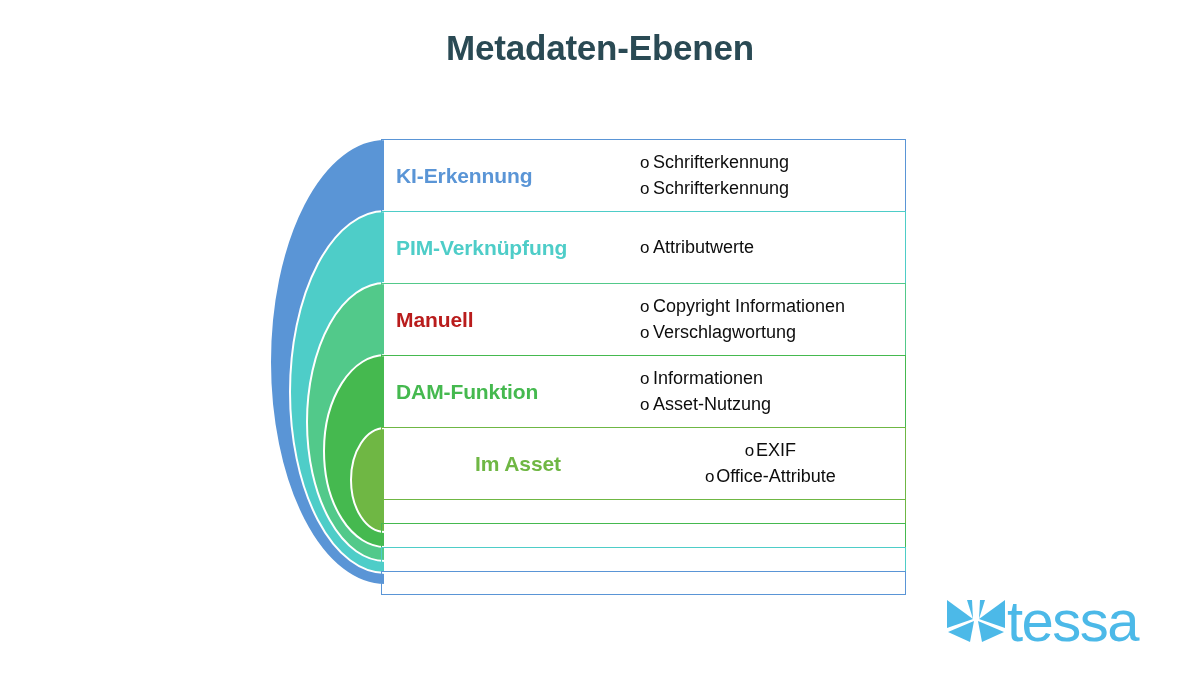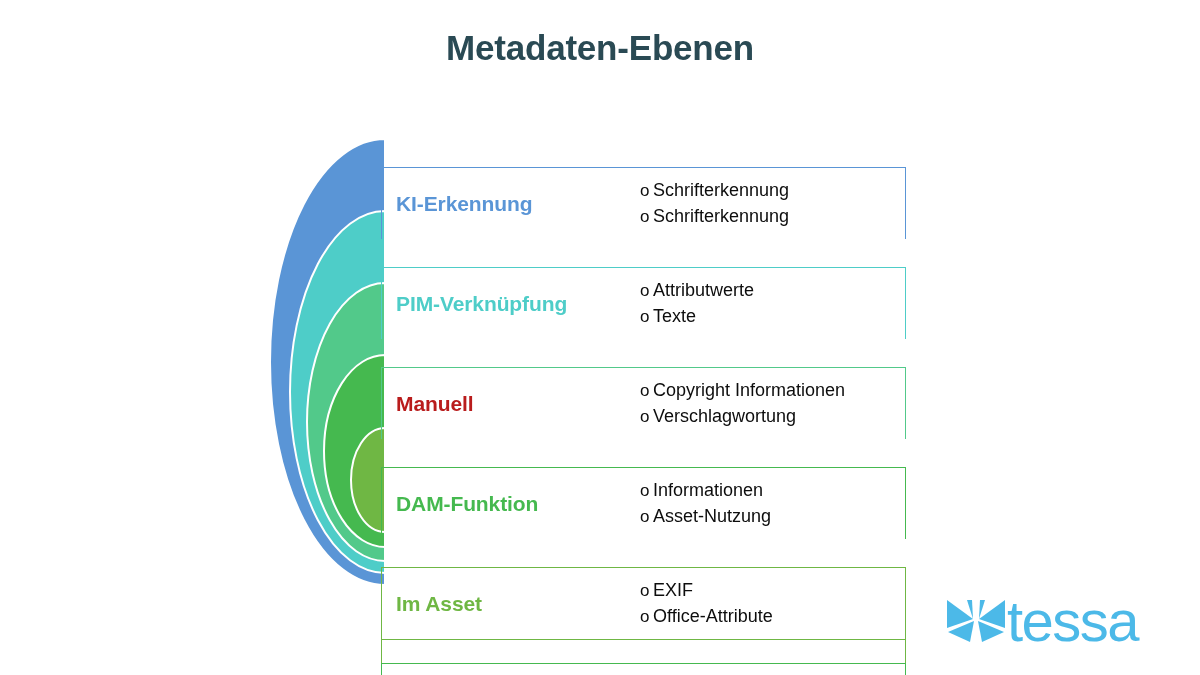--- a/index.html
+++ b/index.html
@@ -57,21 +57,21 @@
     display: flex;
     align-items: center;
     background: transparent;
     border: 1px solid #888;
     border-bottom: none;
     position: relative;
   }
   .row:last-child {
     border-bottom: 1px solid #888;
   }
-  .row.tall { height: 72px; margin-top: 28px; }
+  .row.tall { height: 72px; }
   .row.empty { height: 24px; }
 
   .row-label {
     width: 258px;
     padding-left: 14px;
     box-sizing: border-box;
     font-size: 21px;
     font-weight: bold;
     letter-spacing: -0.1px;
   }
@@ -136,41 +136,40 @@
       <div class="row-items">
         <div class="bullet-line"><span class="bullet-mark">o</span><span>Schrifterkennung</span></div>
         <div class="bullet-line"><span class="bullet-mark">o</span><span>Schrifterkennung</span></div>
       </div>
     </div>
 
     <div class="row tall" style="border-color: rgb(78, 205, 200);">
       <div class="row-label" style="color: rgb(78, 205, 200);">PIM-Verknüpfung</div>
       <div class="row-items">
         <div class="bullet-line"><span class="bullet-mark">o</span><span>Attributwerte</span></div>
-        <div class="bullet-line"><span class="bullet-mark">o</span><span>Texte</span></div>
       </div>
     </div>
 
     <div class="row tall" style="border-color: rgb(82, 201, 138);">
       <div class="row-label" style="color: #b91c1c;">Manuell</div>
       <div class="row-items">
         <div class="bullet-line"><span class="bullet-mark">o</span><span>Copyright Informationen</span></div>
         <div class="bullet-line"><span class="bullet-mark">o</span><span>Verschlagwortung</span></div>
       </div>
     </div>
 
     <div class="row tall" style="border-color: rgb(69, 185, 79);">
       <div class="row-label" style="color: rgb(69, 185, 79);">DAM-Funktion</div>
       <div class="row-items">
         <div class="bullet-line"><span class="bullet-mark">o</span><span>Informationen</span></div>
         <div class="bullet-line"><span class="bullet-mark">o</span><span>Asset-Nutzung</span></div>
       </div>
     </div>
 
-    <div class="row tall" style="border-color: rgb(111, 183, 68);">
+    <div class="row tall" style="border-color: rgb(111, 183, 68); text-align: center;">
       <div class="row-label" style="color: rgb(111, 183, 68);">Im Asset</div>
       <div class="row-items">
         <div class="bullet-line"><span class="bullet-mark">o</span><span>EXIF</span></div>
         <div class="bullet-line"><span class="bullet-mark">o</span><span>Office-Attribute</span></div>
       </div>
     </div>
 
     <div class="row empty" style="border-color: rgb(111, 183, 68);"></div>
     <div class="row empty" style="border-color: rgb(69, 185, 79);"></div>
     <div class="row empty" style="border-color: rgb(78, 205, 200);"></div>

